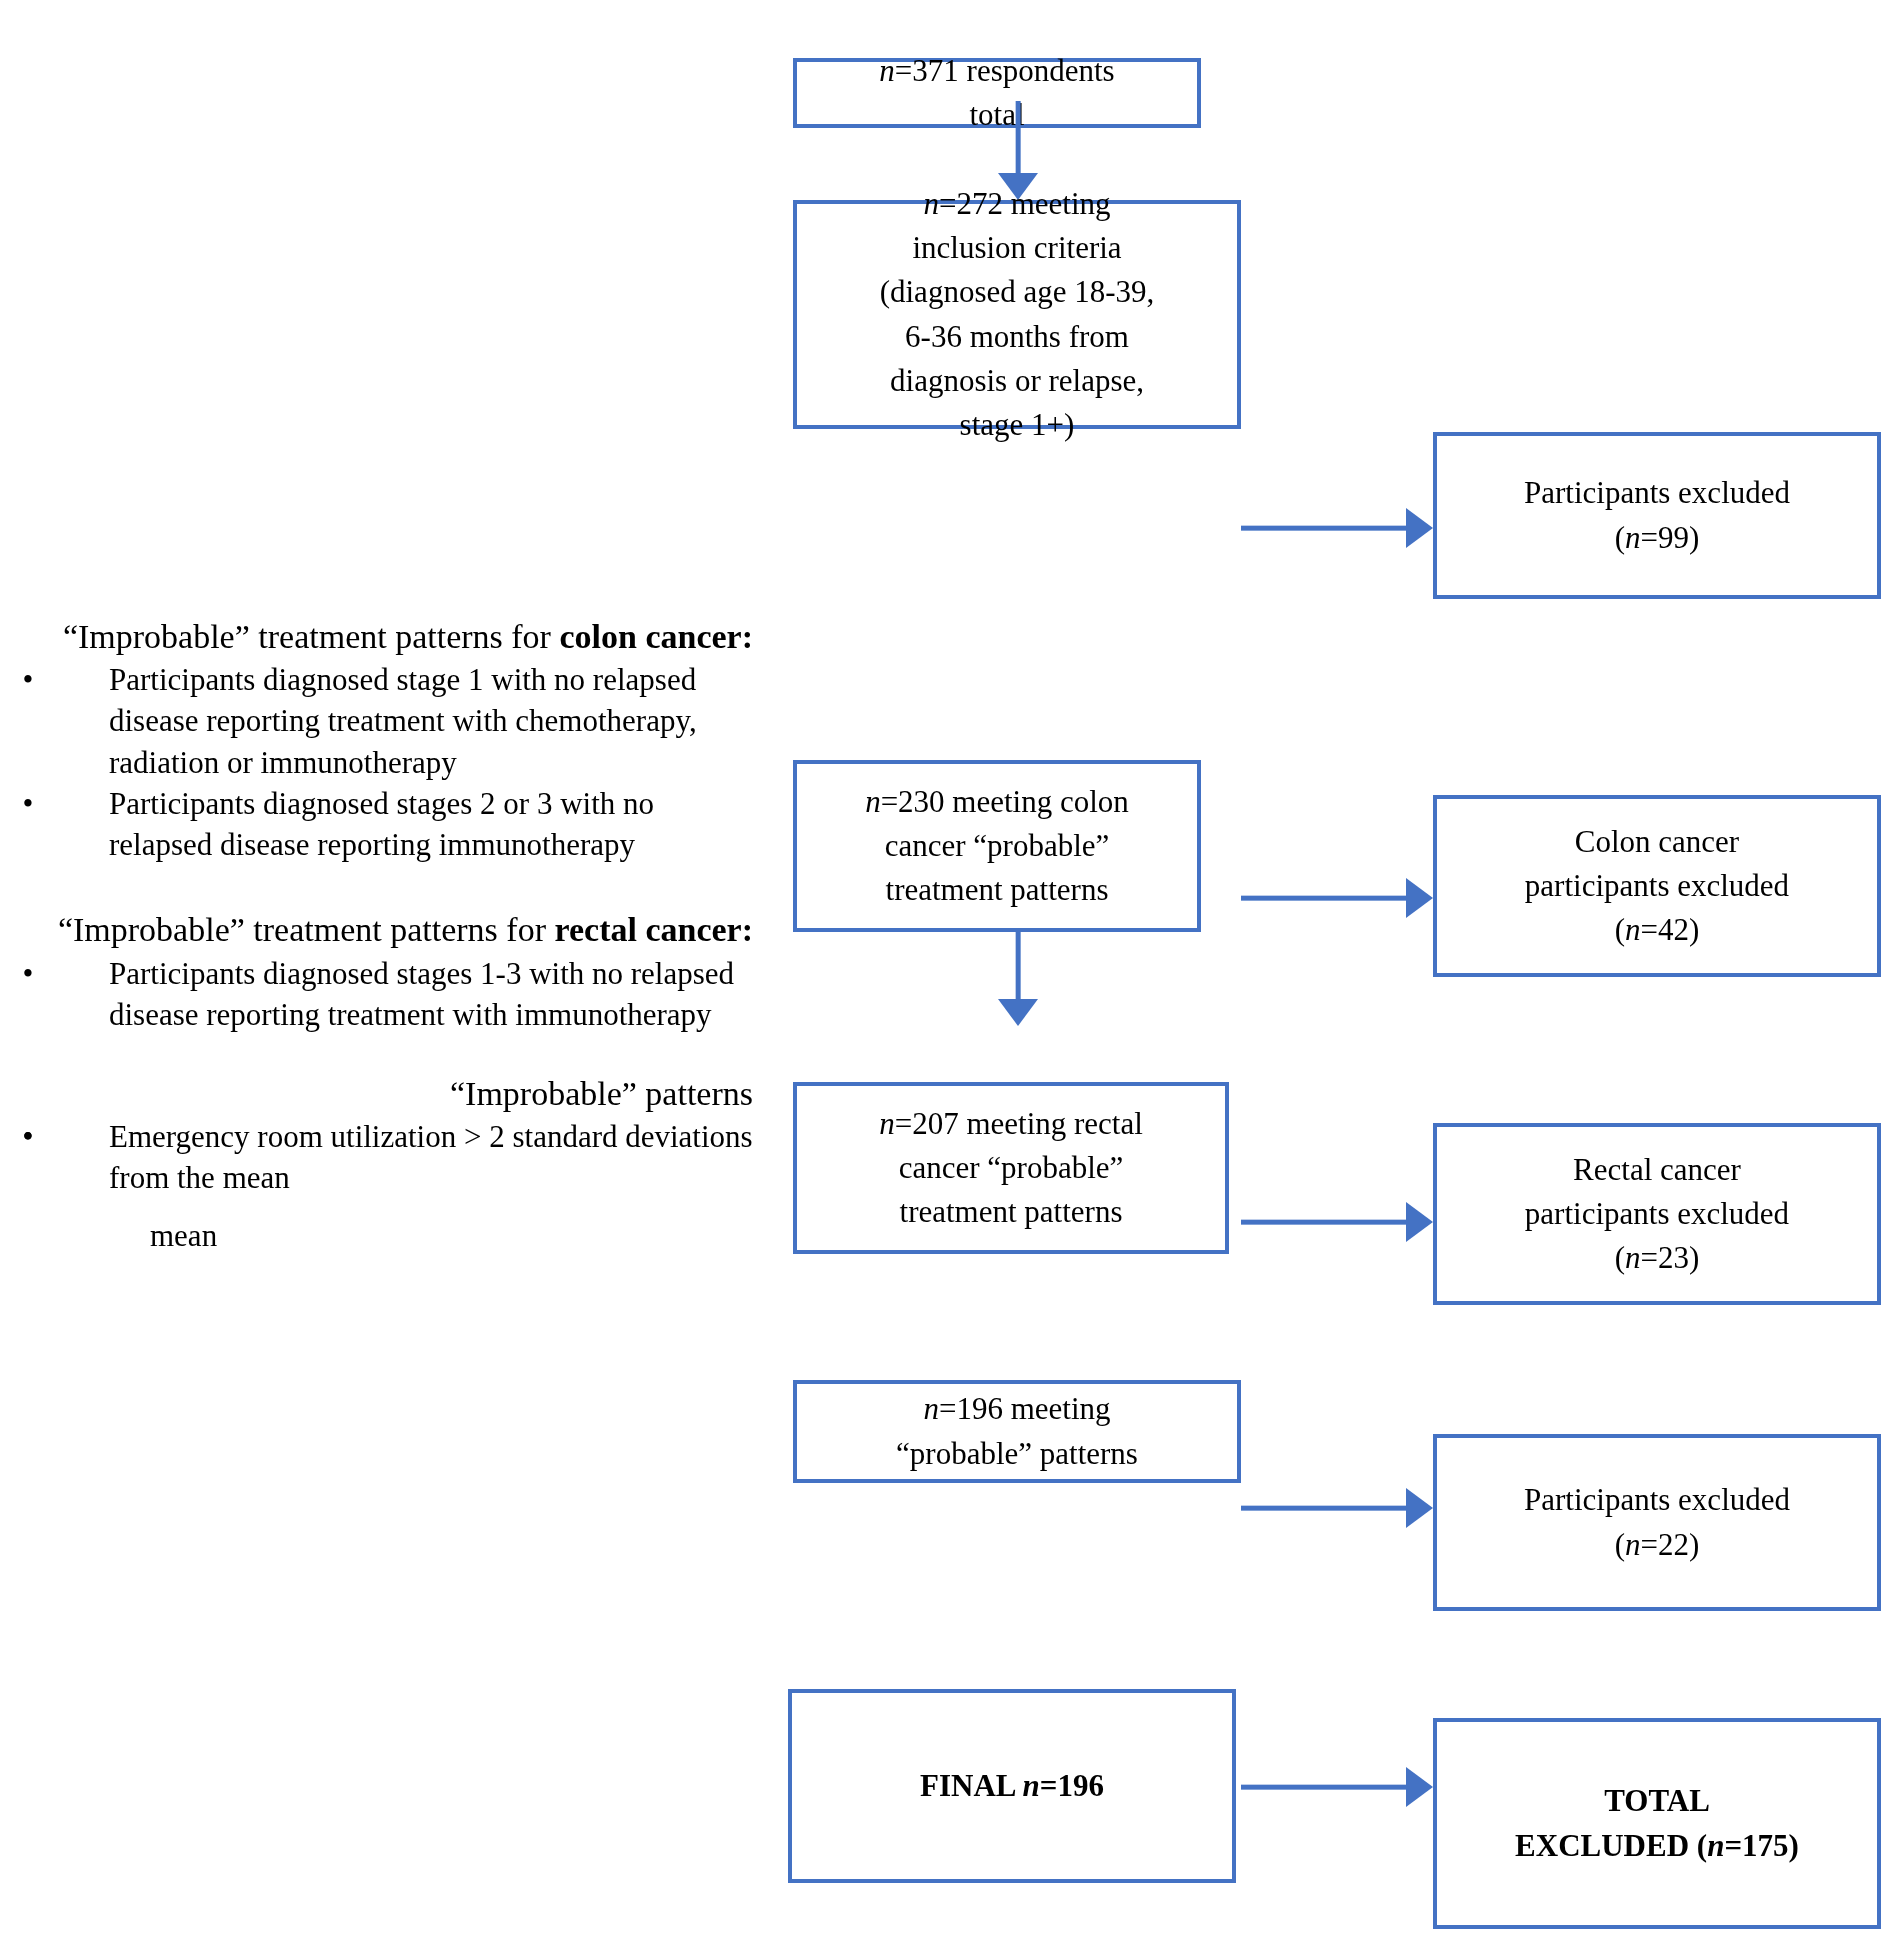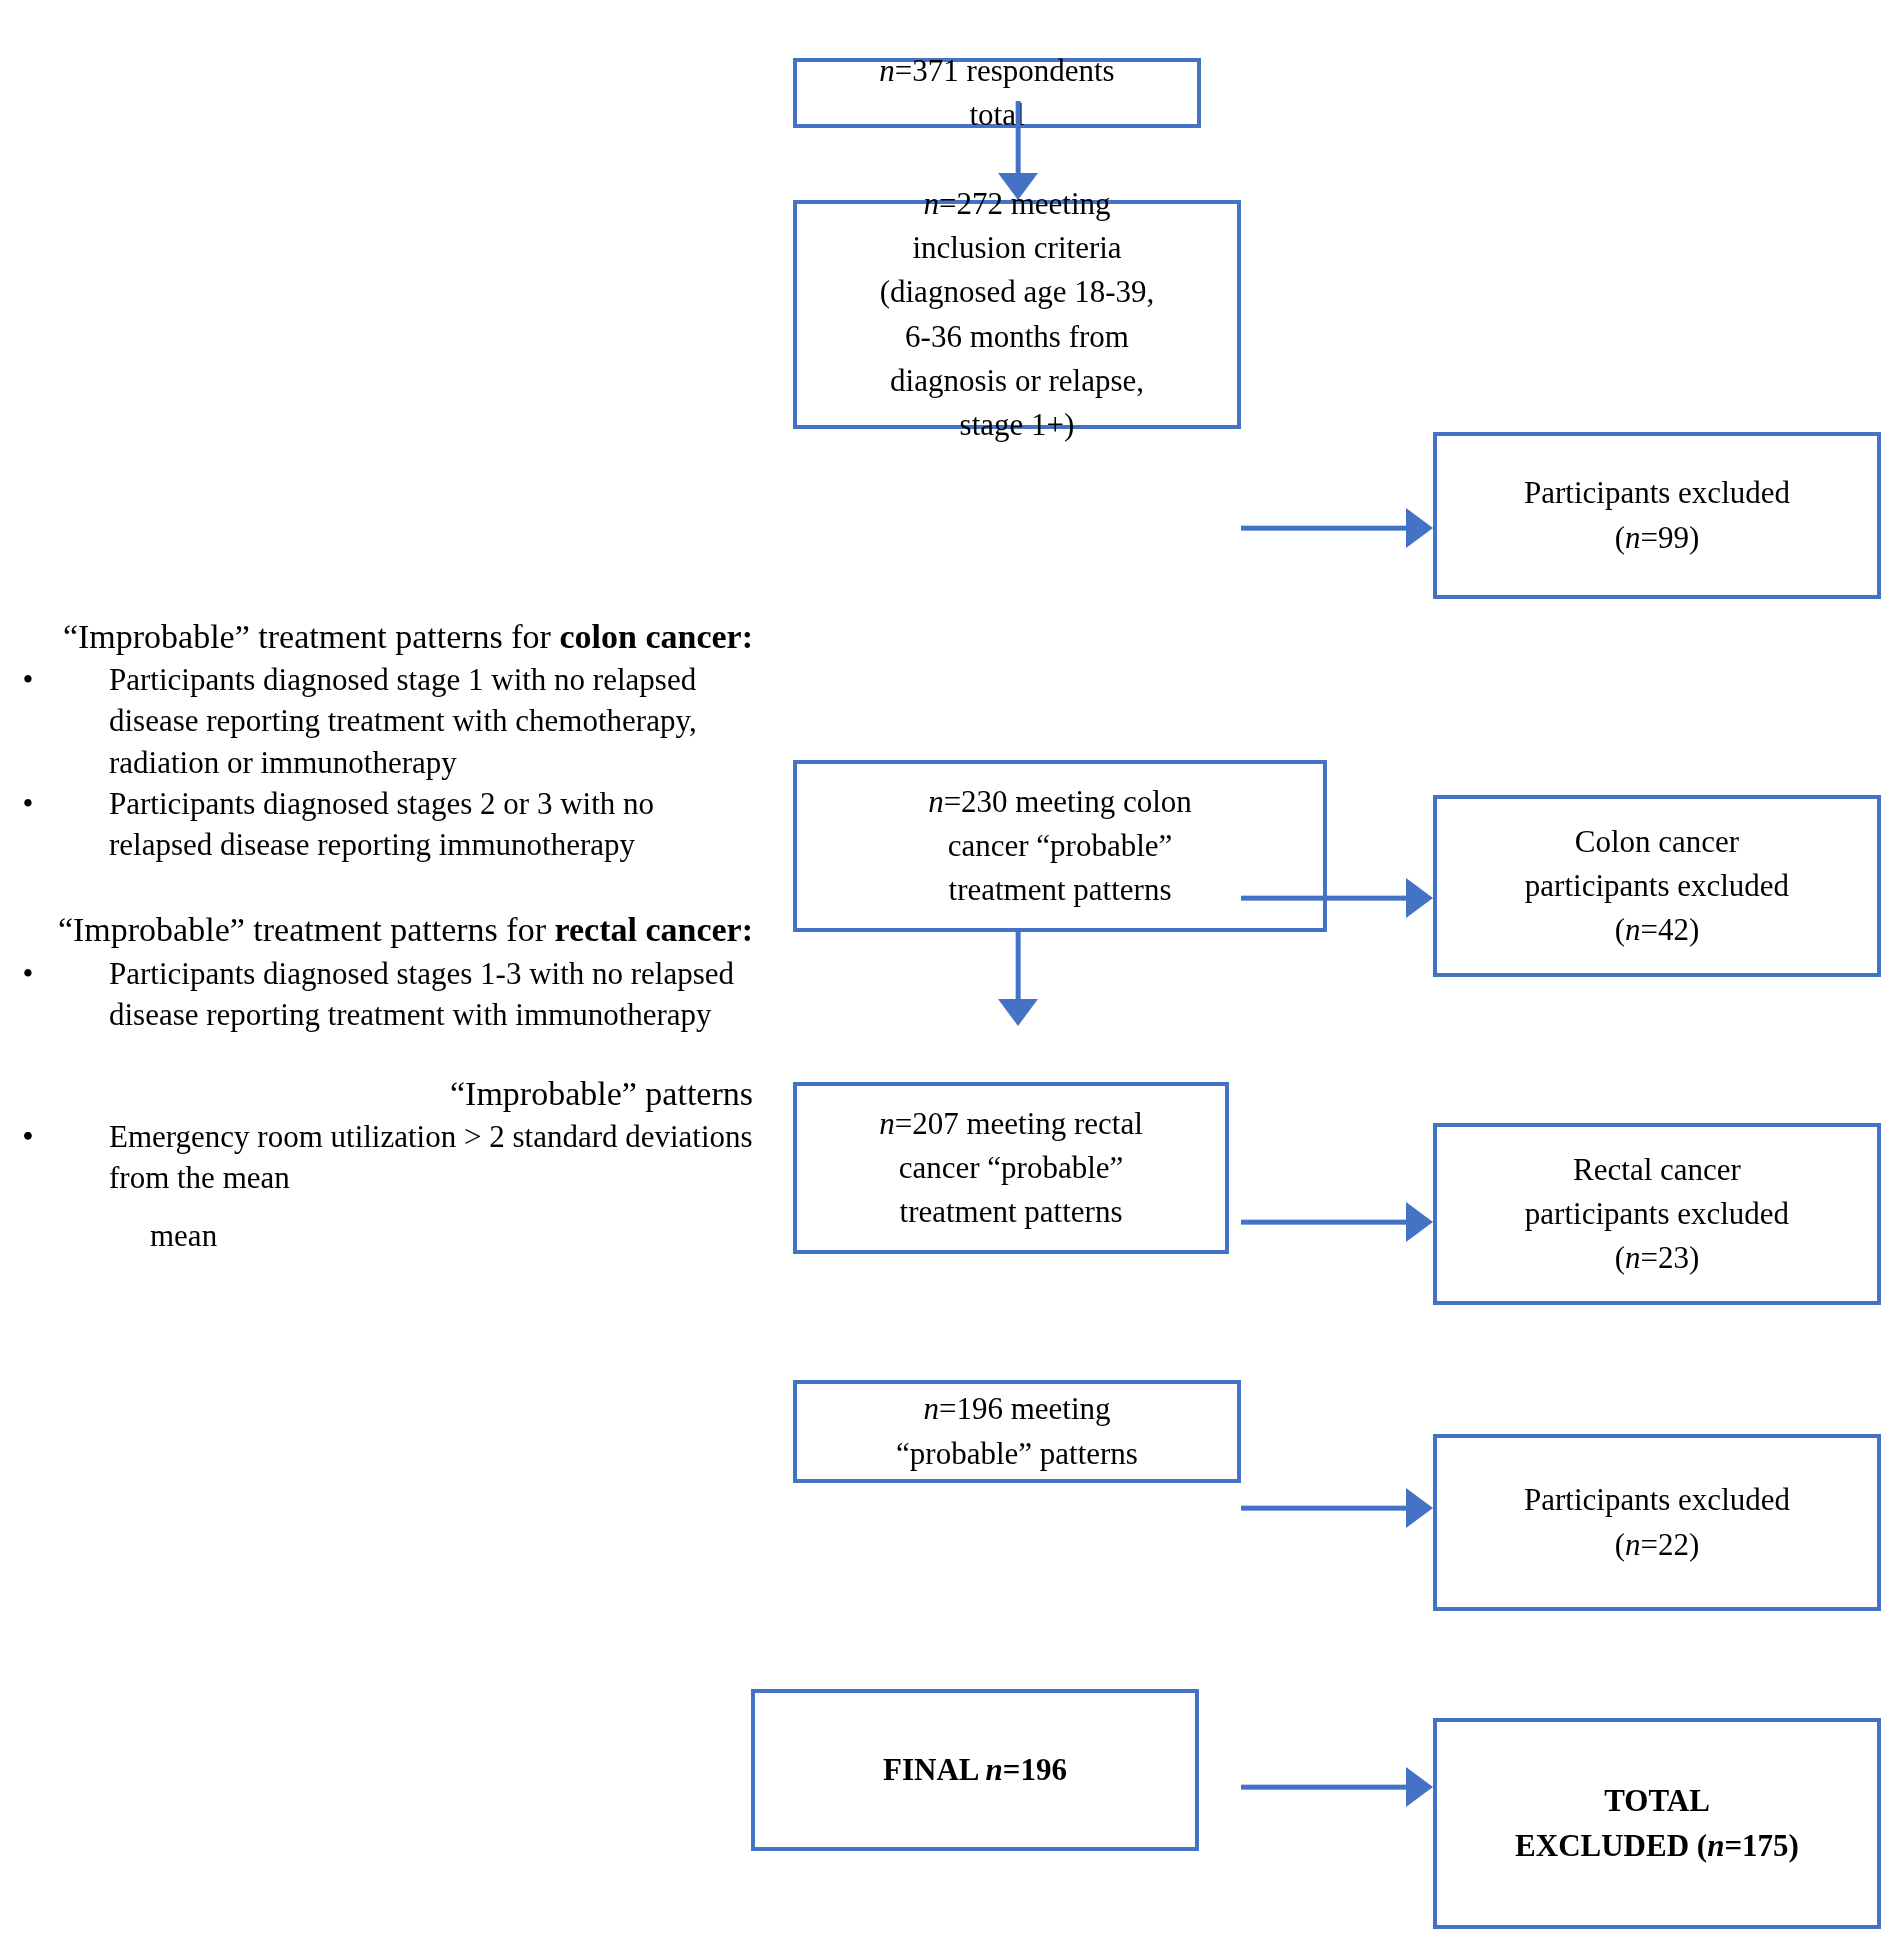--- a/index.html
+++ b/index.html
@@ -199,21 +199,21 @@
 
   <div class="arrow-h" style="left:1241px; top:508px; width:192px; height:40px;">
     <div class="shaft" style="width:165px;"></div>
     <div class="head"></div>
   </div>
 
   <div class="node" style="left:1433px; top:432px; width:448px; height:167px;">
     <div class="node-text"><span>Participants excluded</span><br><span>(</span><span class="ital">n</span><span>=99</span><span>)</span></div>
   </div>
 
-  <div class="node" style="left:793px; top:760px; width:534px; height:172px;">
+  <div class="node" style="left:793px; top:760px; width:408px; height:172px;">
     <div class="node-text"><span class="ital">n</span><span>=230 meeting colon</span><br><span>cancer “probable”
 treatment patterns</span></div>
   </div>
 
   <div class="arrow-h" style="left:1241px; top:878px; width:192px; height:40px;">
     <div class="shaft" style="width:165px;"></div>
     <div class="head"></div>
   </div>
 
   <div class="node" style="left:1433px; top:795px; width:448px; height:182px;">
@@ -245,21 +245,21 @@
 
   <div class="arrow-h" style="left:1241px; top:1488px; width:192px; height:40px;">
     <div class="shaft" style="width:165px;"></div>
     <div class="head"></div>
   </div>
 
   <div class="node" style="left:1433px; top:1434px; width:448px; height:177px;">
     <div class="node-text"><span>Participants excluded</span><br><span>(</span><span class="ital">n</span><span>=22</span><span>)</span></div>
   </div>
 
-  <div class="node bold" style="left:751px; top:1689px; width:448px; height:162px;">
+  <div class="node bold" style="left:788px; top:1689px; width:448px; height:194px;">
     <div class="node-text"><span>FINAL </span><span class="ital">n</span><span>=196</span></div>
   </div>
 
   <div class="arrow-h" style="left:1241px; top:1767px; width:192px; height:40px;">
     <div class="shaft" style="width:165px;"></div>
     <div class="head"></div>
   </div>
 
   <div class="node bold" style="left:1433px; top:1718px; width:448px; height:211px;">
     <div class="node-text"><span>TOTAL</span><br><span>EXCLUDED (</span><span class="ital">n</span><span>=175</span><span>)</span></div>

